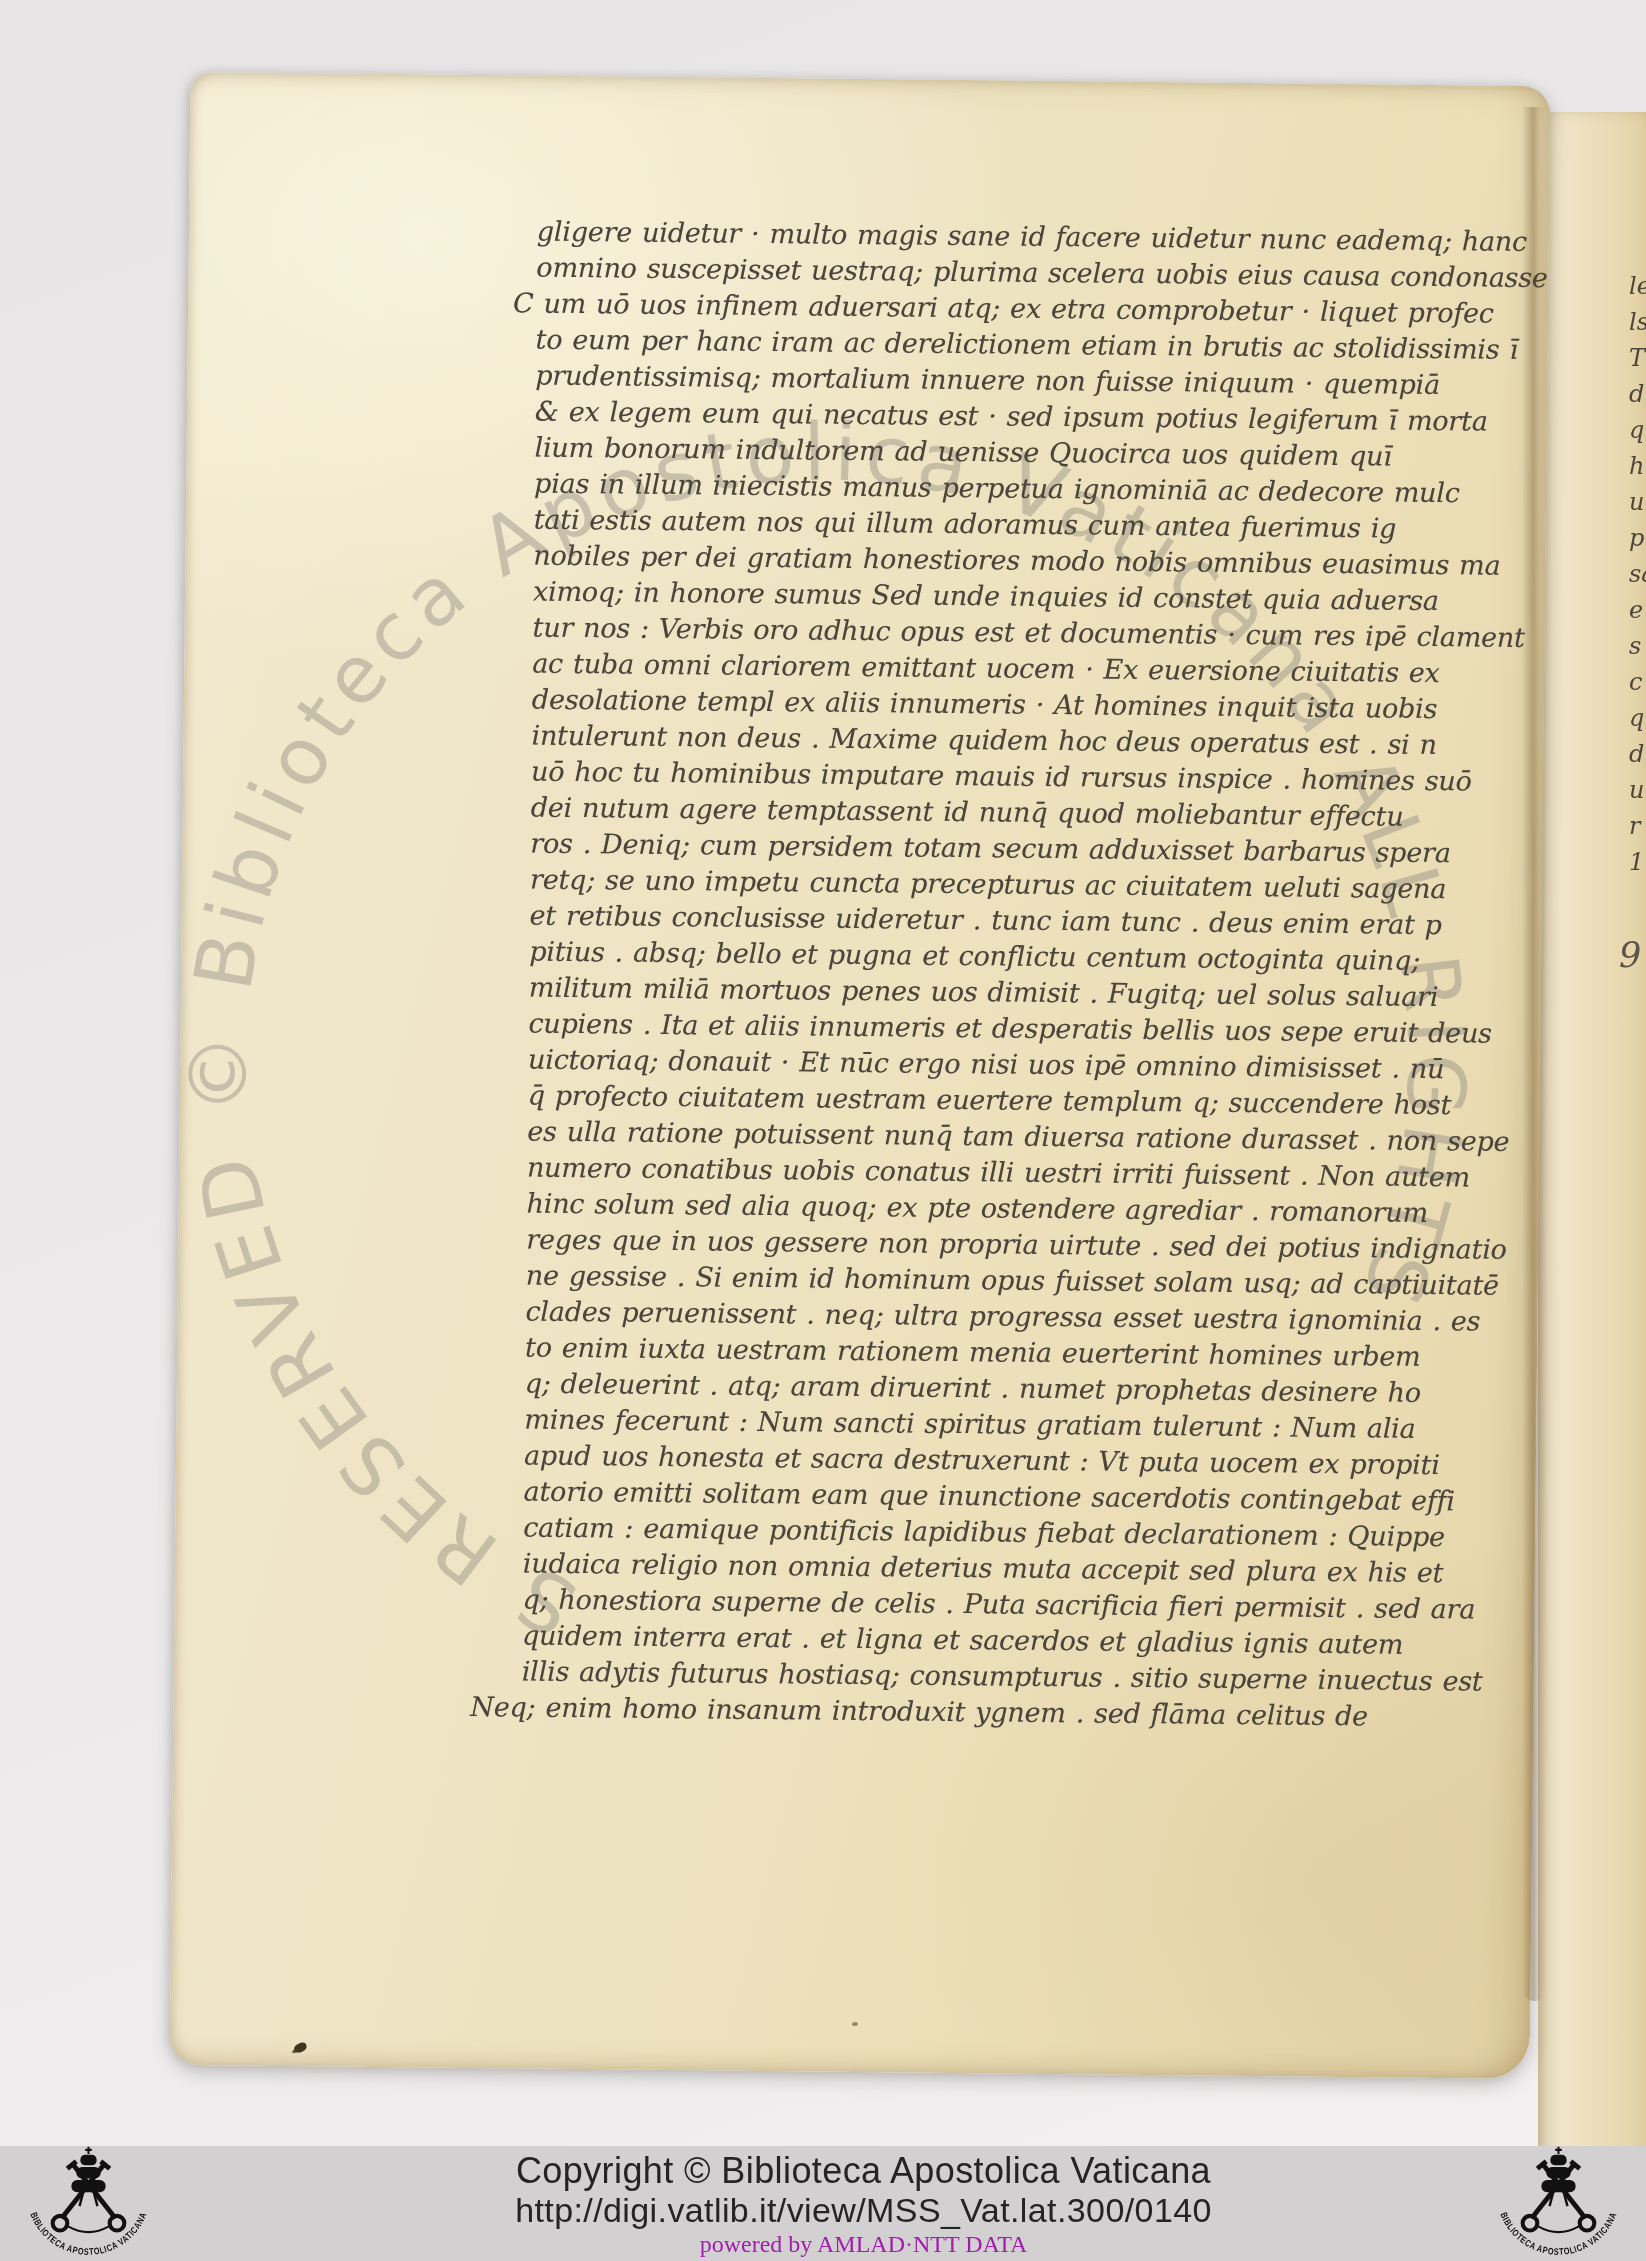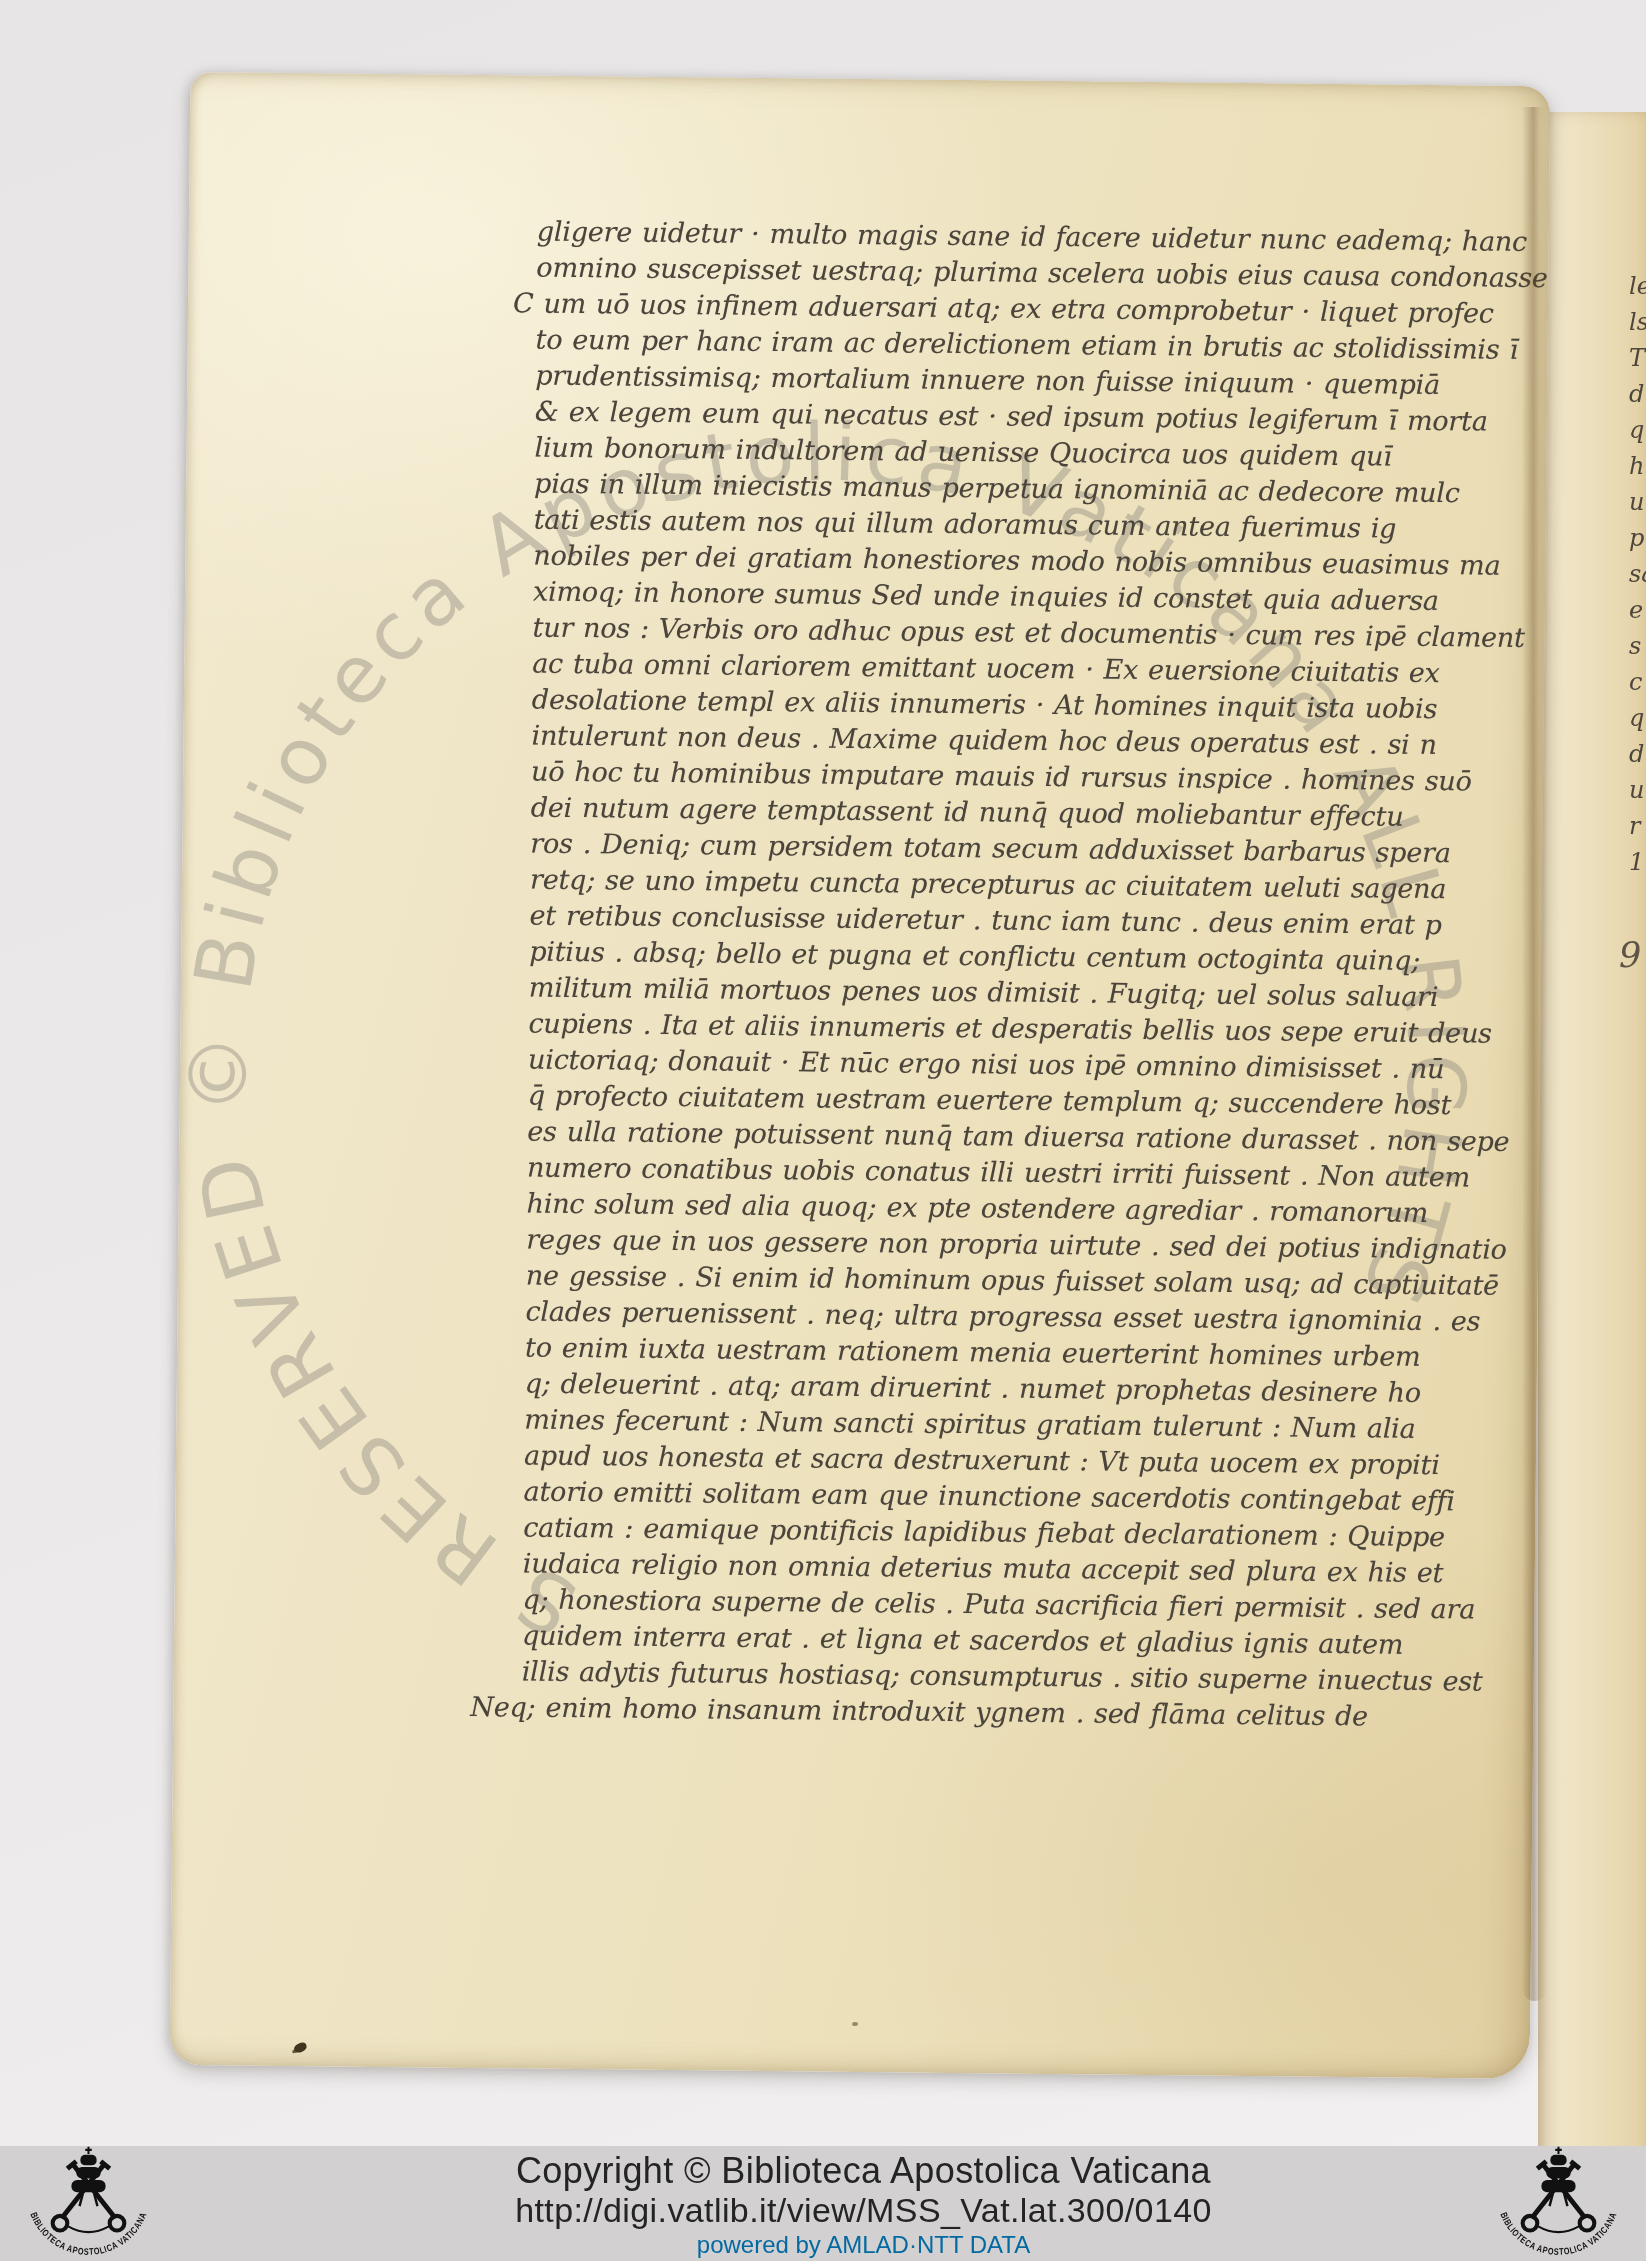--- a/index.html
+++ b/index.html
@@ -77,21 +77,21 @@
     background:#d2d0d1;
   }
   .footer-text{
     position:absolute;left:0;top:5px;width:100%;
     display:flex;flex-direction:column;align-items:center;
     color:#242424;
     padding-left:40px;
   }
   .f1{font-size:36px;line-height:40px;letter-spacing:0.4px;}
   .f2{font-size:34px;line-height:38px;letter-spacing:0.4px;}
-  .f3{font-size:24px;line-height:31px;color:#0369a1;}
+  .f3{font-size:24px;line-height:31px;color:#a21caf;font-family:Liberation Serif, serif;}
   .logo{position:absolute;bottom:1.6px;}
   .logo.left{left:8.2px;}
   .logo.right{right:8.2px;}
   .logo text{font-family:"Liberation Sans","DejaVu Sans",sans-serif;fill:#111;}
 </style>
 </head>
 <body>
 
 <div class="page2">
   <div class="frag-col">

